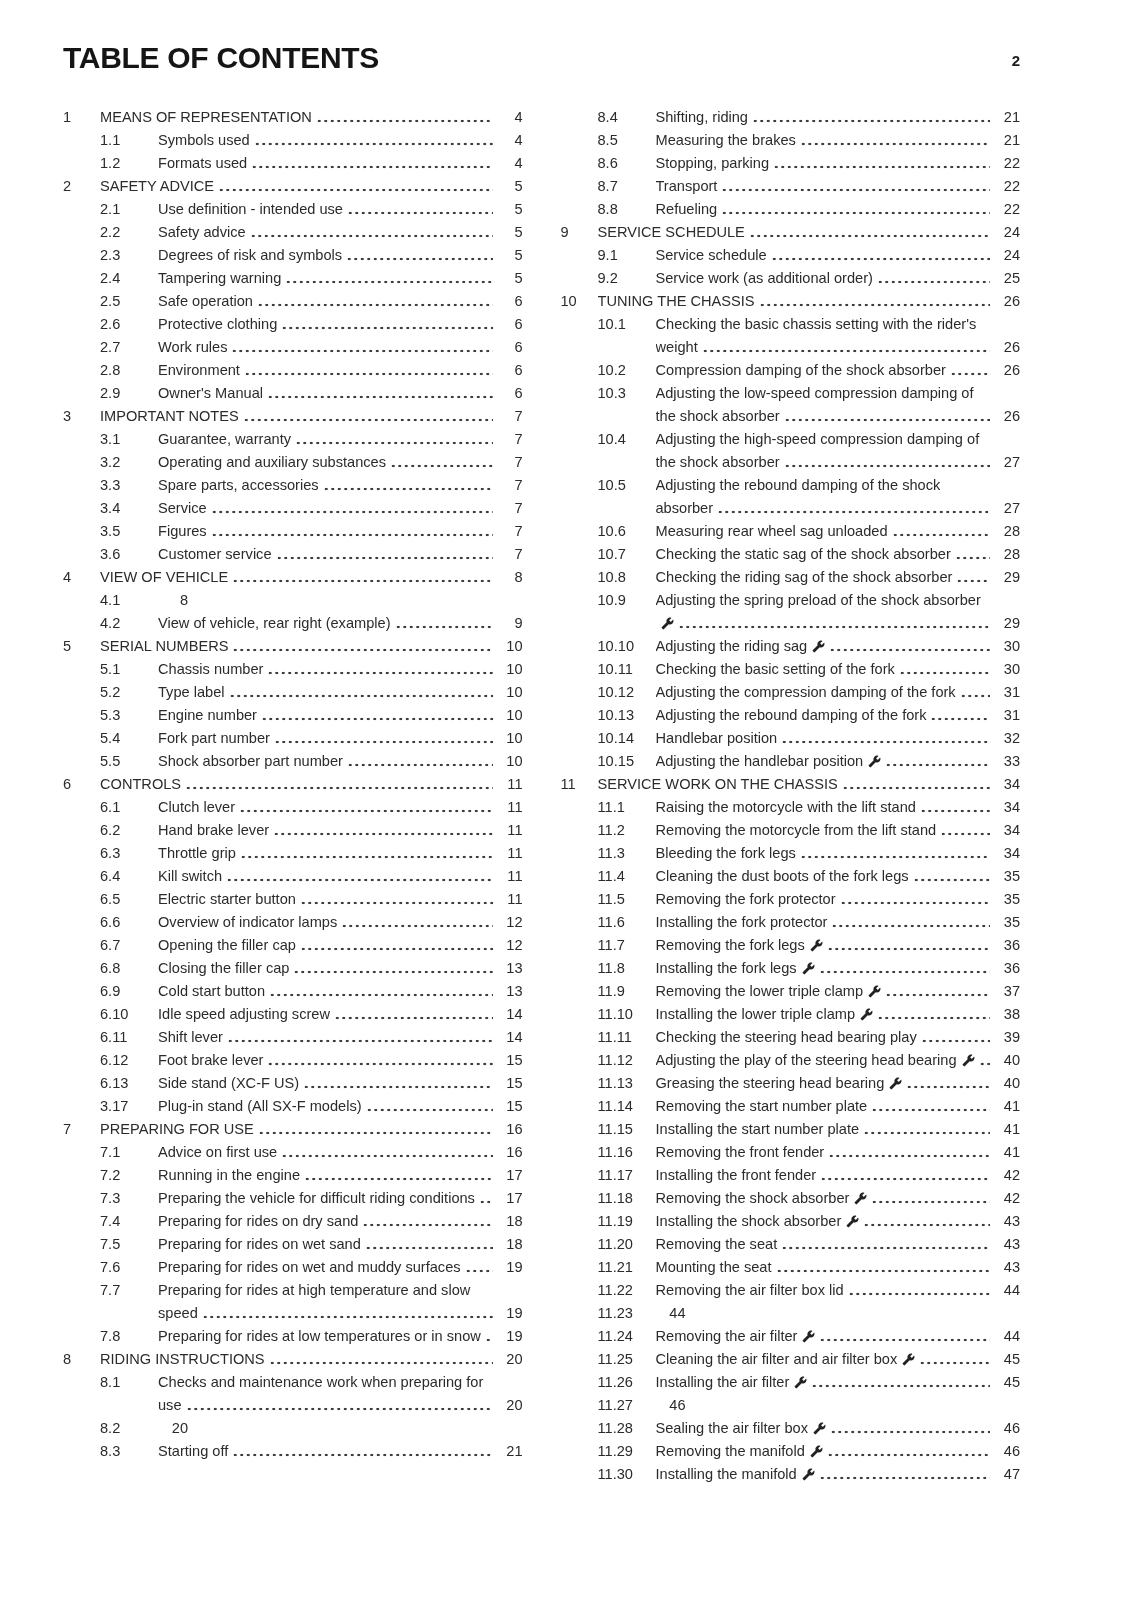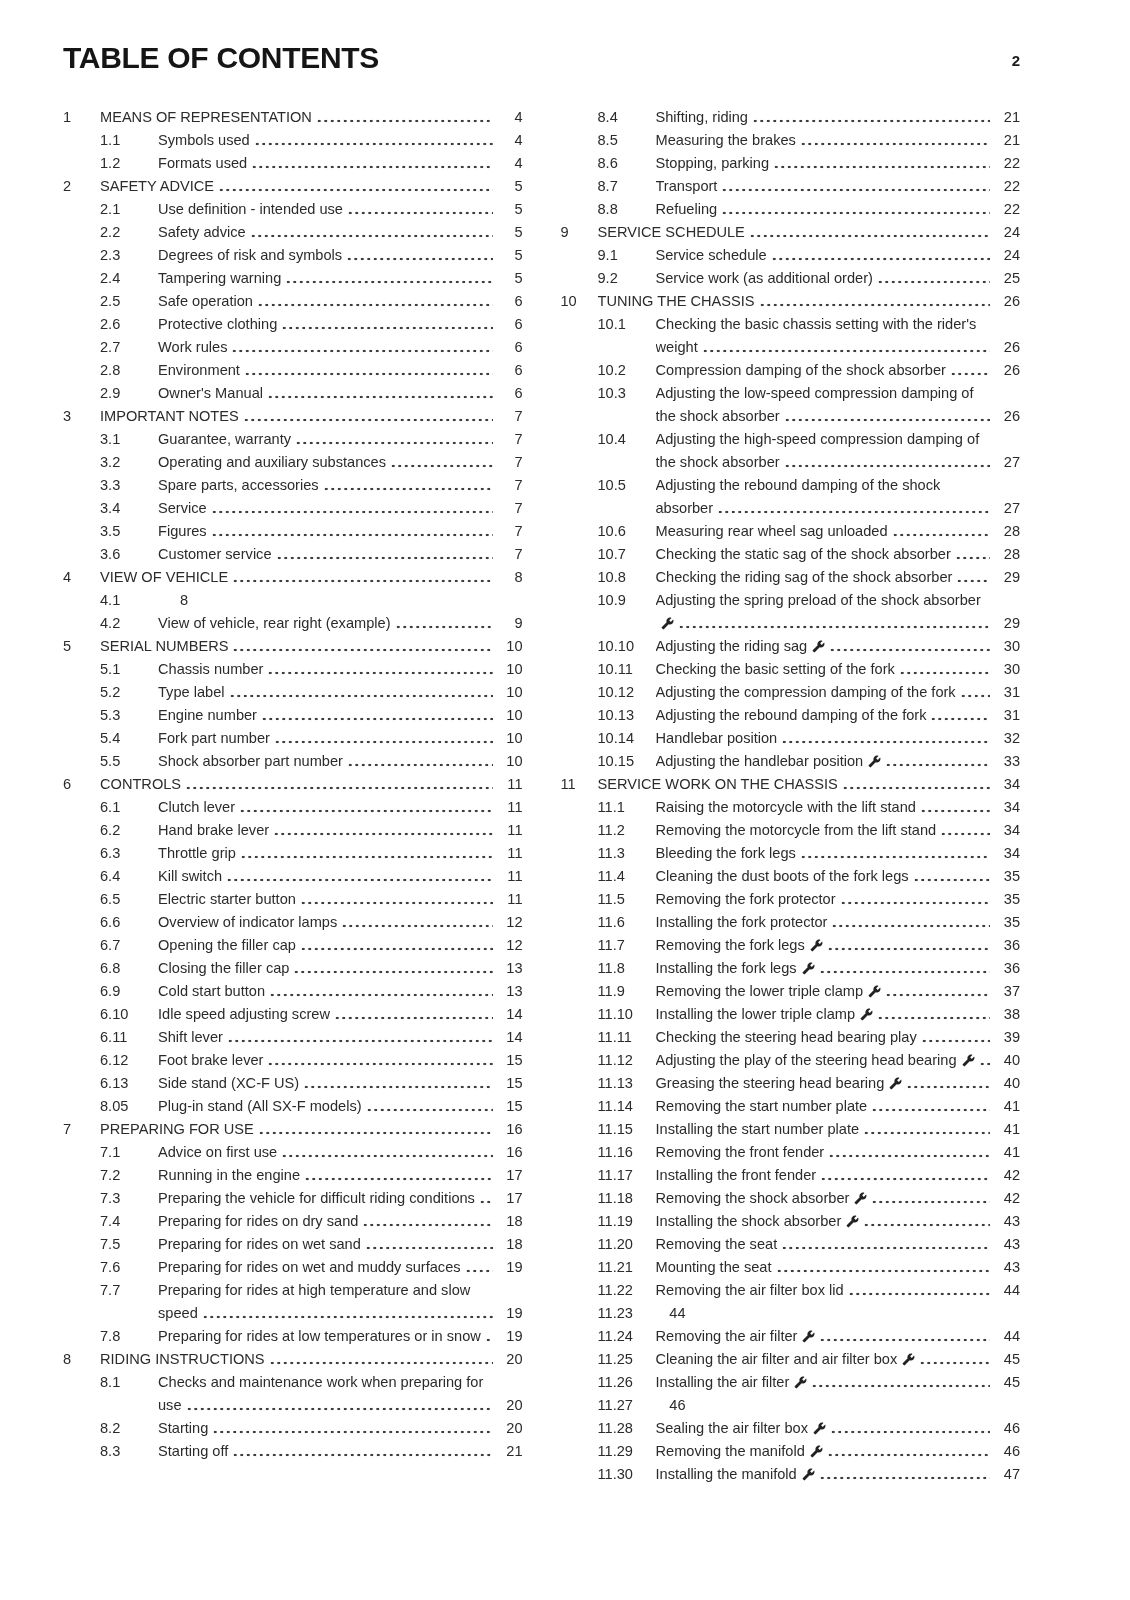--- a/index.html
+++ b/index.html
@@ -309,21 +309,21 @@
     <span class="num">6.12</span>
     <span class="text"><span class="label">Foot brake lever</span></span>
     <span class="pg">15</span>
   </div>
         <div class="row l2">
     <span class="num">6.13</span>
     <span class="text"><span class="label">Side stand (XC-F US)</span></span>
     <span class="pg">15</span>
   </div>
         <div class="row l2">
-    <span class="num">8.05</span>
+    <span class="num">3.17</span>
     <span class="text"><span class="label">Plug-in stand (All SX-F models)</span></span>
     <span class="pg">15</span>
   </div>
         <div class="row l1">
     <span class="num">7</span>
     <span class="text"><span class="label">PREPARING FOR USE</span></span>
     <span class="pg">16</span>
   </div>
         <div class="row l2">
     <span class="num">7.1</span>
@@ -370,21 +370,20 @@
     <span class="text"><span class="label">RIDING INSTRUCTIONS</span></span>
     <span class="pg">20</span>
   </div>
         <div class="row l2">
     <span class="num">8.1</span>
     <span class="text"><span class="label">Checks and maintenance work when preparing for use</span></span>
     <span class="pg">20</span>
   </div>
         <div class="row l2">
     <span class="num">8.2</span>
-    <span class="text"><span class="label">Starting</span></span>
     <span class="pg">20</span>
   </div>
         <div class="row l2">
     <span class="num">8.3</span>
     <span class="text"><span class="label">Starting off</span></span>
     <span class="pg">21</span>
   </div>
       </section>
     <section class="col">
         <div class="row l2">

